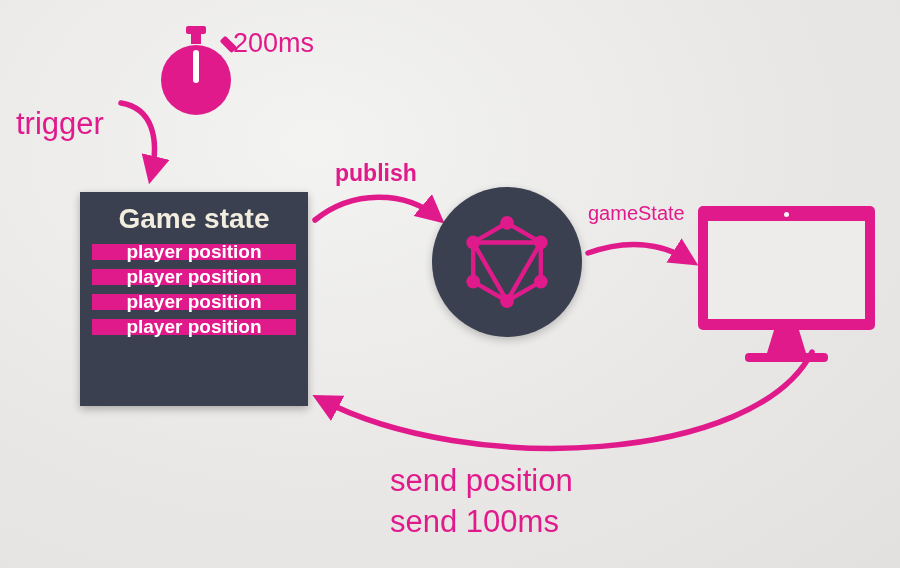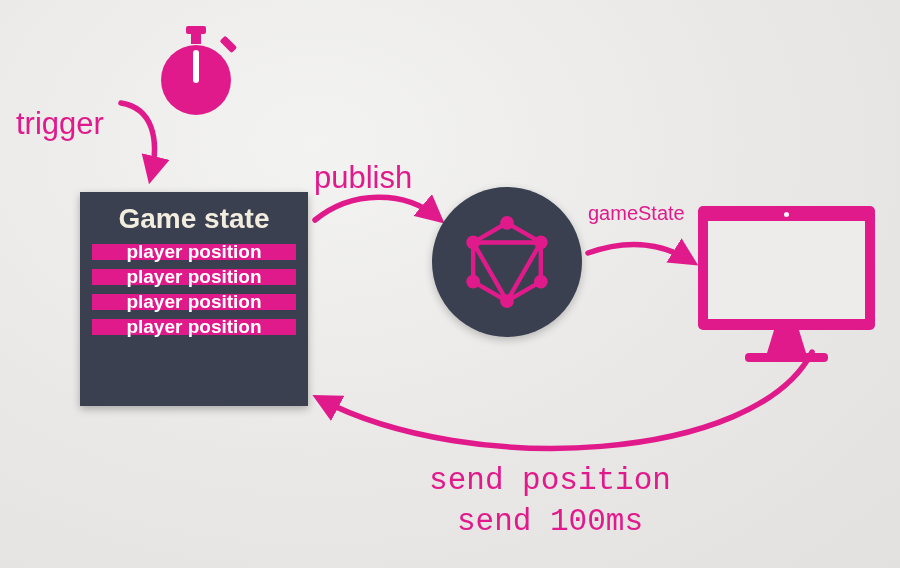--- a/index.html
+++ b/index.html
@@ -10,23 +10,23 @@
   }
   *{margin:0;padding:0;box-sizing:border-box;}
   body{font-family:"Liberation Sans",sans-serif;background:#ddd;}
   #canvas{
     position:relative;width:900px;height:568px;overflow:hidden;
     background:radial-gradient(ellipse at 35% 25%, #f3f3f1 0%, #e9e8e6 55%, #e2e1df 100%);
   }
   .label{position:absolute;color:var(--accent);white-space:nowrap;}
   #timer-label{left:233px;top:28px;font-size:27px;}
   #trigger-label{left:16px;top:106px;font-size:31px;}
-  #publish-label{left:314px;top:160px;font-size:31px;}
+  #publish-label{left:335px;top:160px;font-size:23px;font-weight:bold;}
   #event-label{left:588px;top:202px;font-size:20px;}
-  #return-label{left:390px;top:460px;width:320px;text-align:center;font-size:31px;line-height:41px;white-space:normal;font-family:Liberation Mono, monospace;}
+  #return-label{left:390px;top:460px;width:320px;text-align:left;font-size:31px;line-height:41px;white-space:normal;}
 
   
   #arrows{position:absolute;left:0;top:0;pointer-events:none;}
   .arrow{stroke:var(--accent);stroke-width:5.5;fill:none;stroke-linecap:round;}
 
   
   #stopwatch{position:absolute;left:150px;top:18px;}
   .sw-fill{fill:var(--accent);}
   .sw-hand{stroke:#ffffff;stroke-width:6;stroke-linecap:round;}
 
@@ -78,20 +78,21 @@
   <svg id="stopwatch" width="96" height="104" viewBox="0 0 96 104" aria-hidden="true">
     <rect class="sw-fill" x="36" y="8" width="20" height="8" rx="2"></rect>
     <rect class="sw-fill" x="41" y="14" width="10" height="12"></rect>
     <g transform="rotate(45 78 26)">
       <rect class="sw-fill" x="70" y="22" width="17" height="8" rx="2"></rect>
     </g>
     <circle class="sw-fill" cx="46" cy="62" r="35"></circle>
     <line class="sw-hand" x1="46" y1="62" x2="46" y2="35"></line>
   </svg>
 
+  <div id="timer-label" class="label">200ms</div>
   <div id="trigger-label" class="label">trigger</div>
   <div id="publish-label" class="label">publish</div>
   <div id="event-label" class="label">gameState</div>
   <div id="return-label" class="label">
     <div>send position</div>
     <div>send 100ms</div>
   </div>
 
   <div id="game-state-box">
     <div id="game-state-title">Game state</div>

